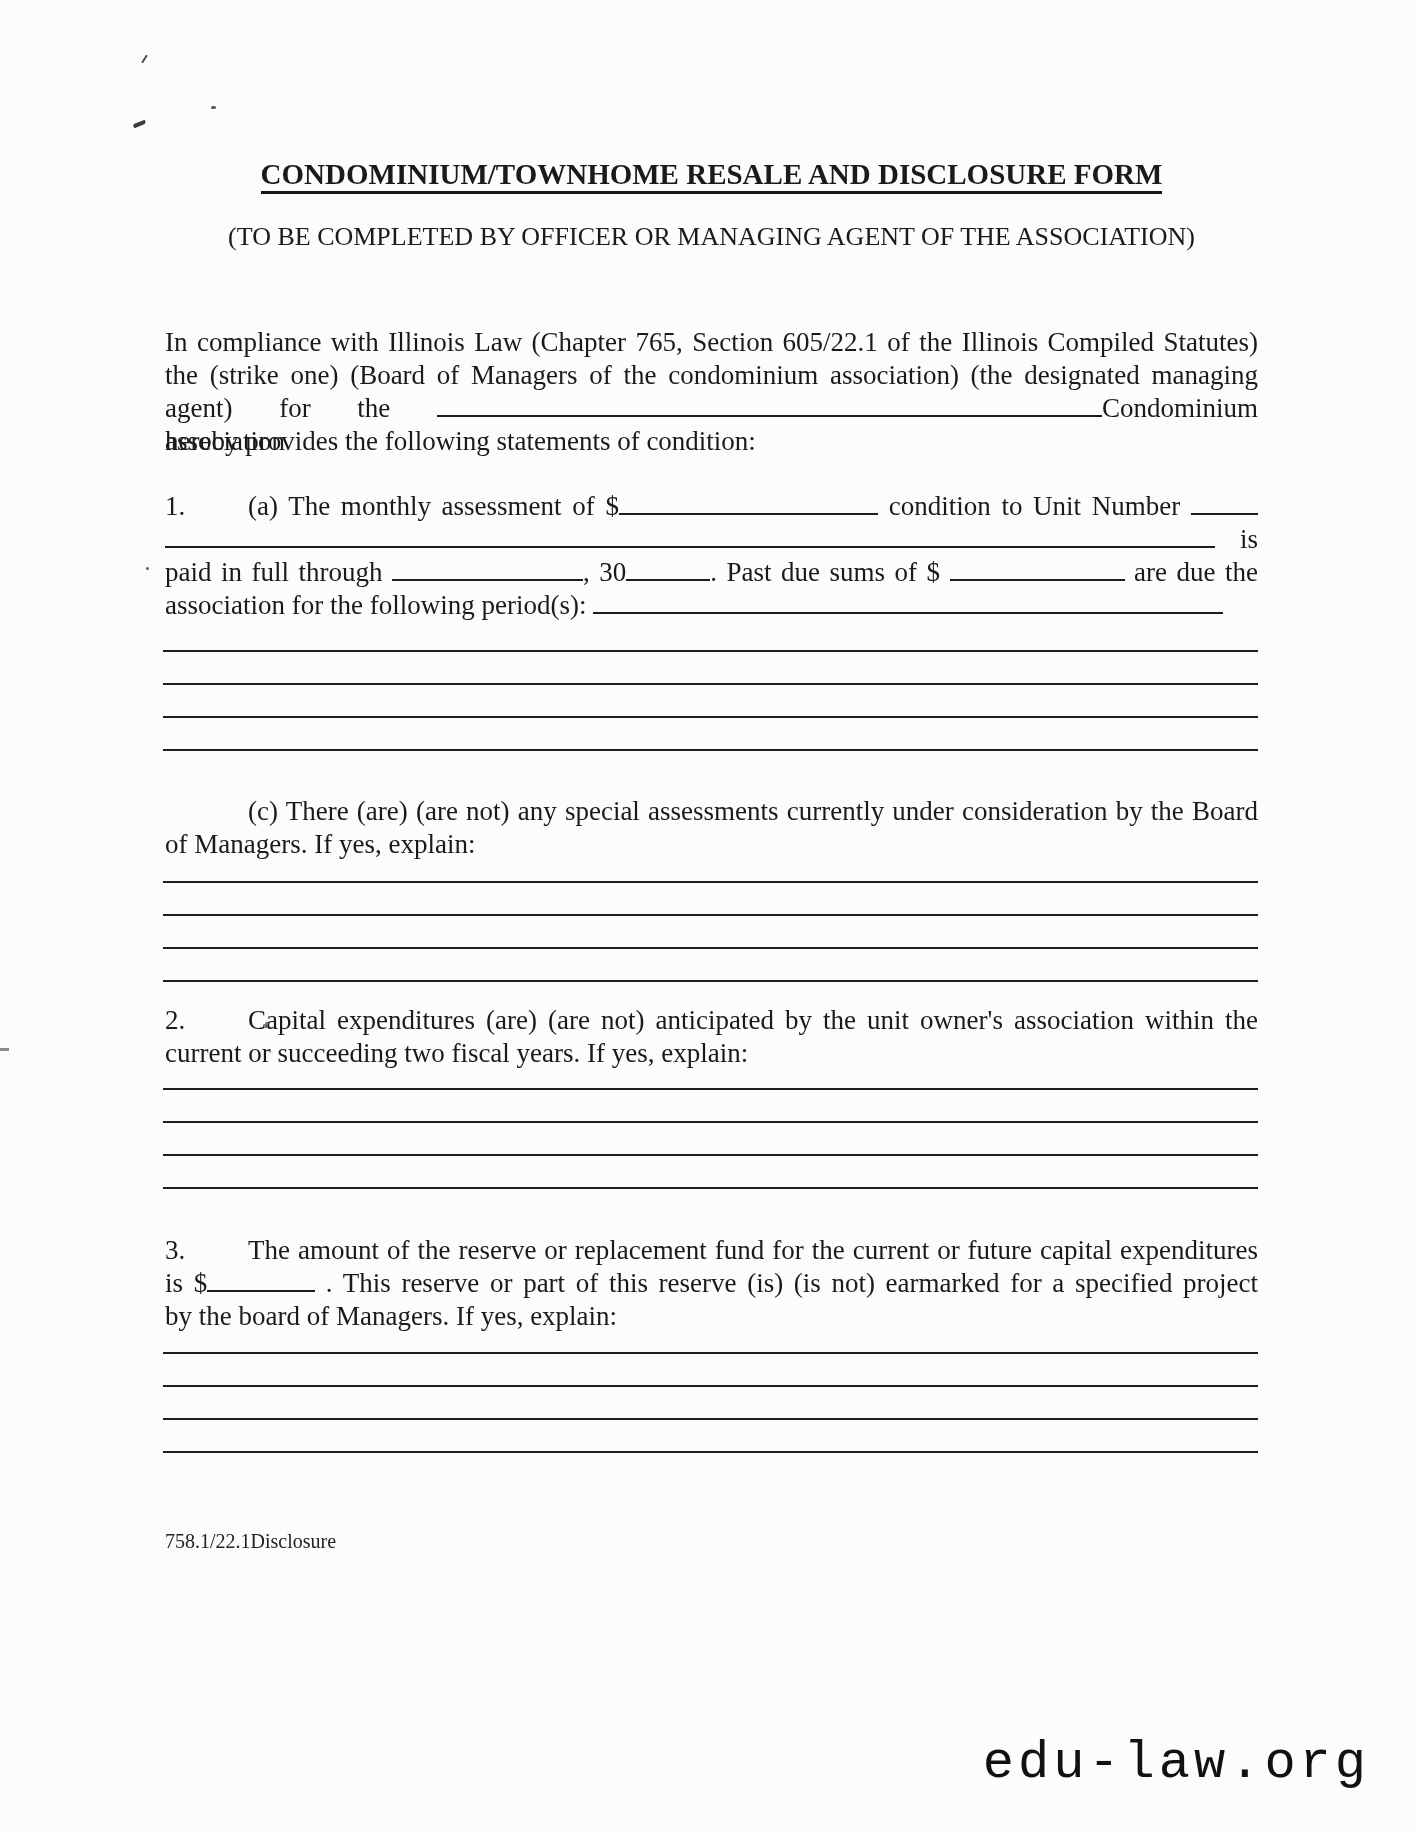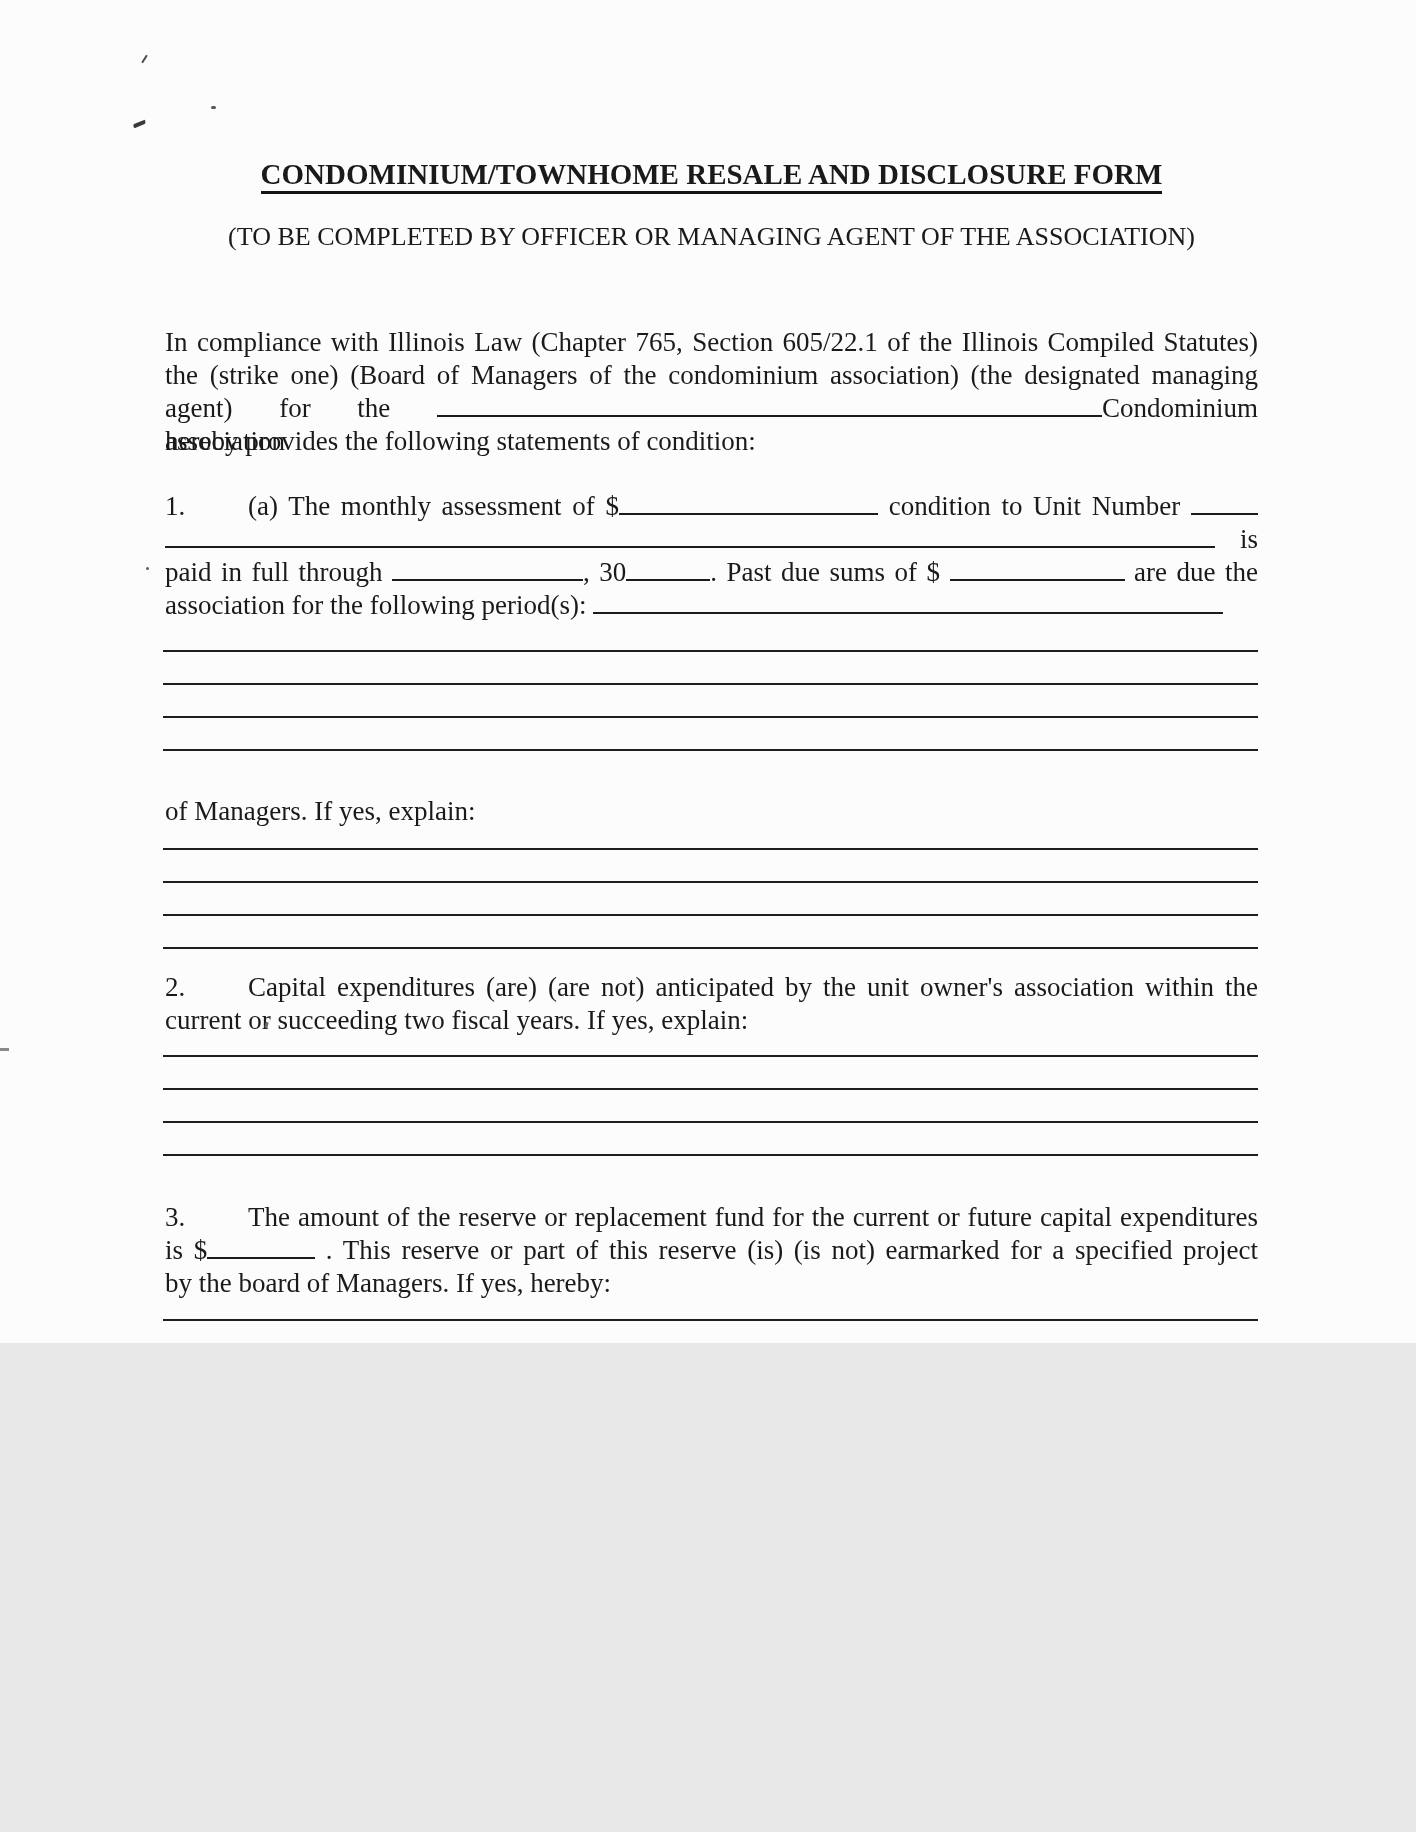--- a/index.html
+++ b/index.html
@@ -1,20 +1,20 @@
 <!DOCTYPE html>
 <html><head>
 <meta charset="utf-8">
 <style>
   * { margin: 0; padding: 0; box-sizing: border-box; }
   html, body { background: #e8e8e8; }
   .page {
     position: relative;
     width: 1416px;
-    height: 1343px;
+    height: 1832px;
     margin: 0 auto;
     background: #fcfcfc;
     overflow: hidden;
     font-family: "Liberation Serif", "DejaVu Serif", serif;
     color: #1a1a1a;
     font-size: 27px;
     line-height: 33px;
   }
   .content { padding: 0 158px 0 165px; }
 
@@ -136,20 +136,21 @@
     </div>
 
     <div class="answers answers-1b">
       <div class="ans"></div>
       <div class="ans"></div>
       <div class="ans"></div>
       <div class="ans"></div>
     </div>
 
     <div class="para item-1c">
+      <div class="line indent"><span>(c)  There (are) (are not) any special assessments currently under consideration by the Board</span></div>
       <div class="line left"><span>of Managers.  If yes, explain:</span></div>
     </div>
     <div class="answers answers-1c">
       <div class="ans"></div>
       <div class="ans"></div>
       <div class="ans"></div>
       <div class="ans"></div>
     </div>
 
     <div class="para item-2">
@@ -159,21 +160,21 @@
     <div class="answers answers-2">
       <div class="ans"></div>
       <div class="ans"></div>
       <div class="ans"></div>
       <div class="ans"></div>
     </div>
 
     <div class="para item-3">
       <div class="line"><span class="marker">3.</span><span>The amount of the reserve or replacement fund for the current or future capital expenditures</span></div>
       <div class="line"><span>is $</span><span class="blank" style="width:108px"></span> <span>.  This reserve or part of this reserve (is) (is not) earmarked for a specified project</span></div>
-      <div class="line left"><span>by the board of Managers. If yes, hereby:</span></div>
+      <div class="line left"><span>by the board of Managers. If yes, explain:</span></div>
     </div>
     <div class="answers answers-3">
       <div class="ans"></div>
       <div class="ans"></div>
       <div class="ans"></div>
       <div class="ans"></div>
     </div>
 
     <div class="doc-code">758.1/22.1Disclosure</div>
 

